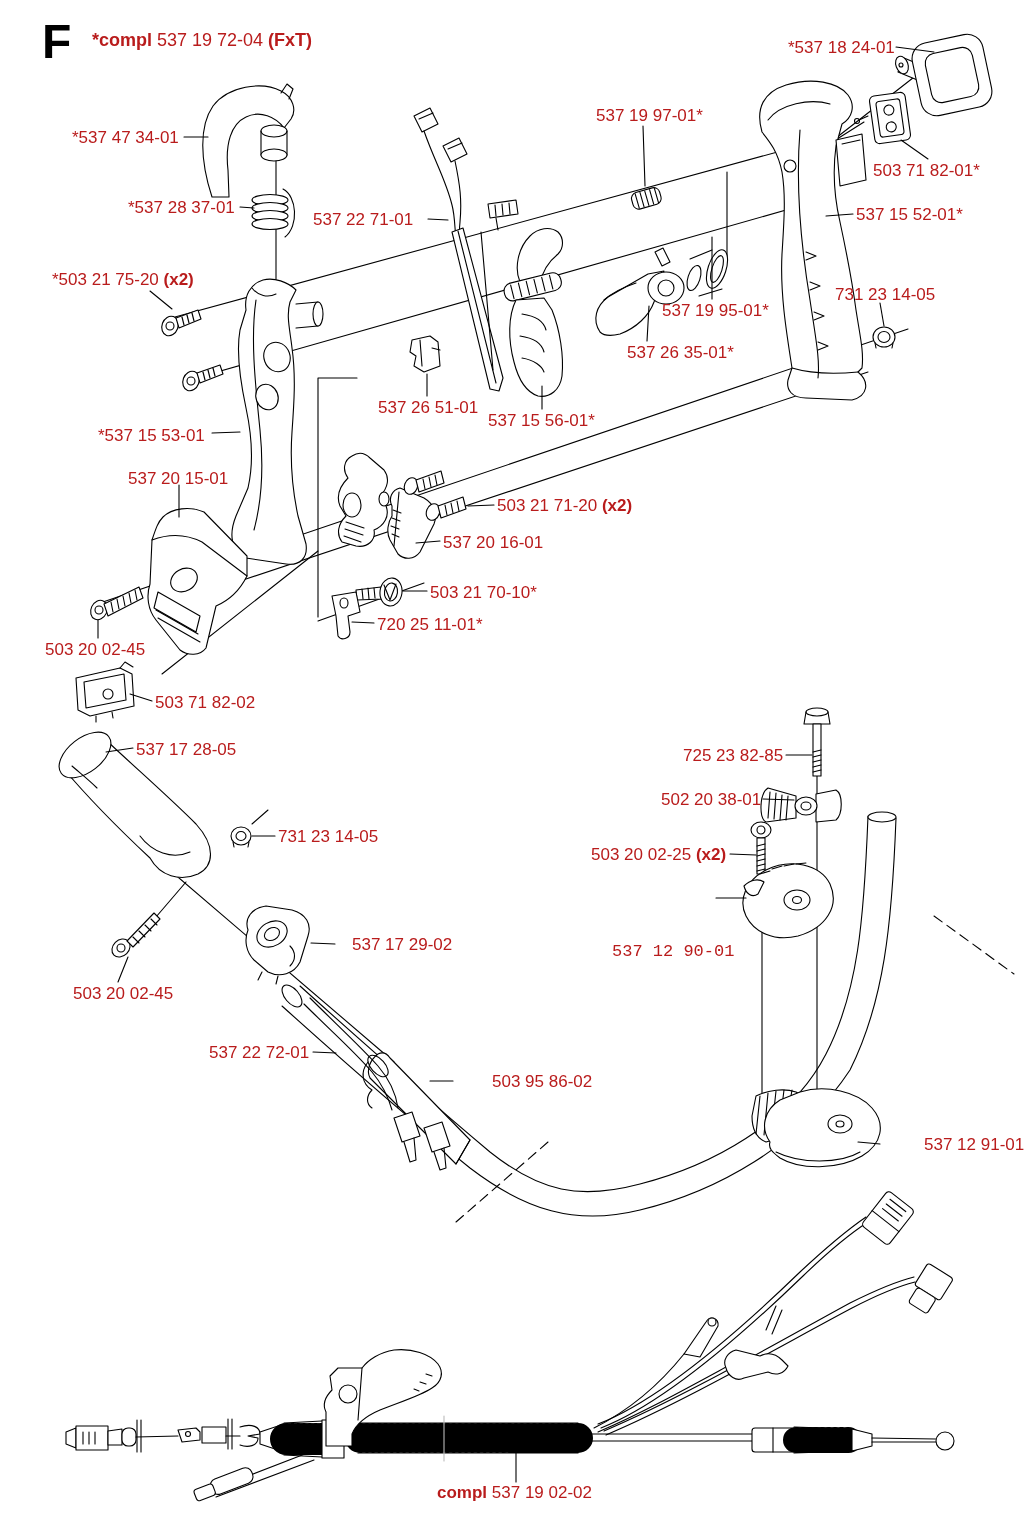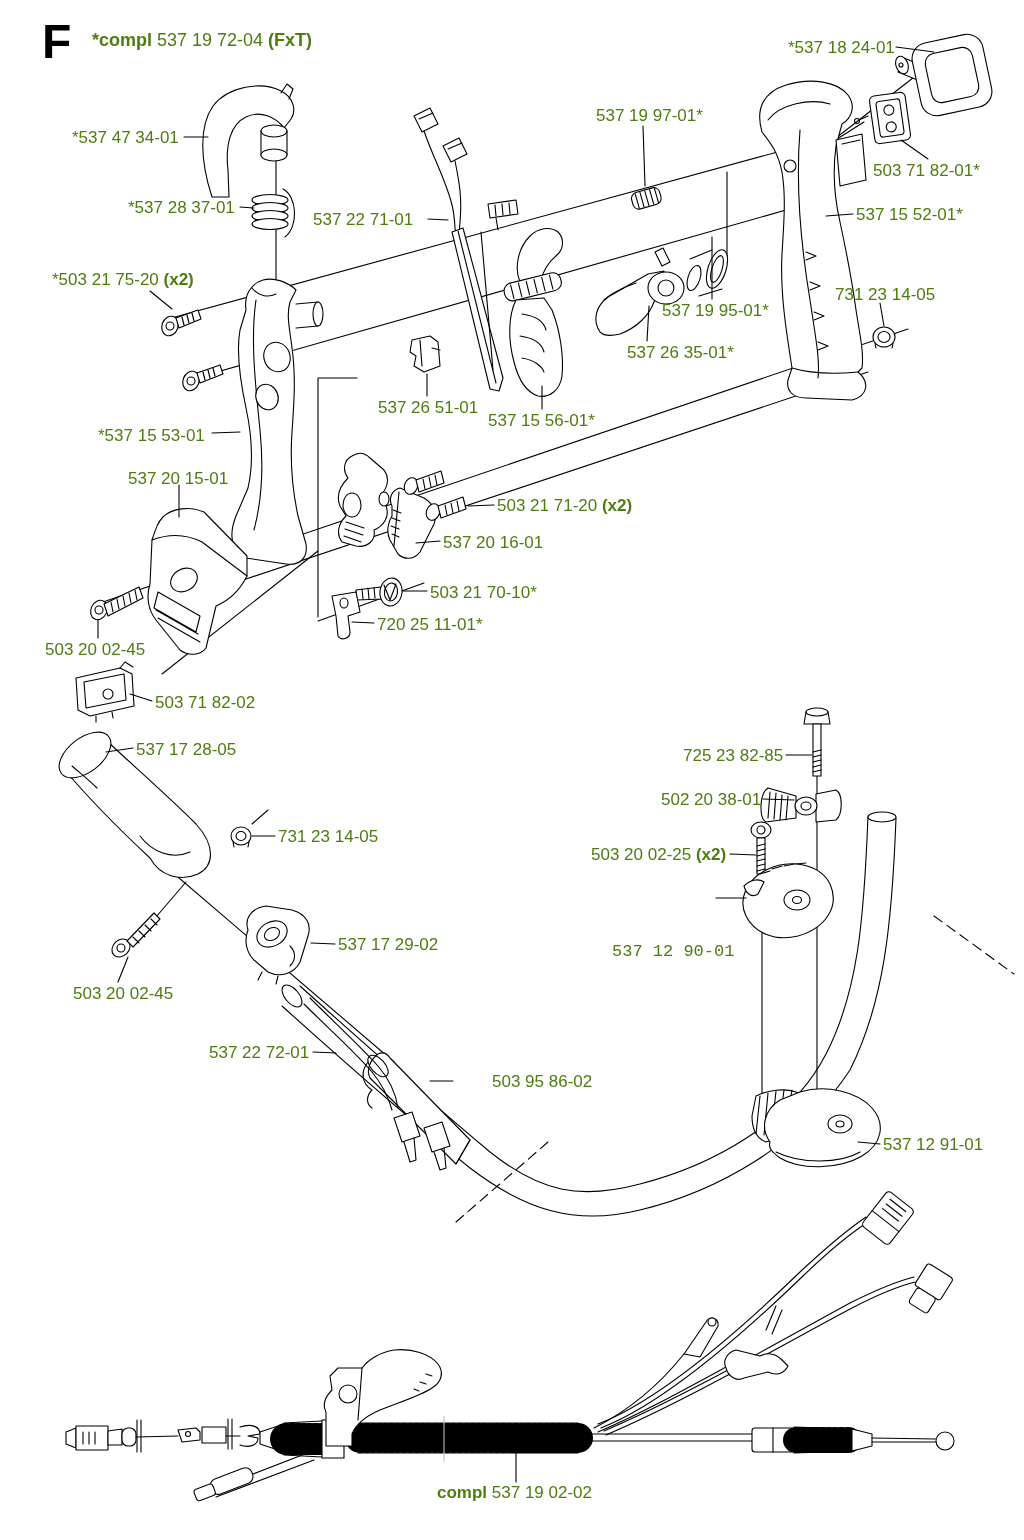--- a/index.html
+++ b/index.html
@@ -1,19 +1,19 @@
 <!DOCTYPE html>
 <html><head>
 <meta charset="utf-8">
 <style>
   html,body{margin:0;padding:0;background:#ffffff;}
   #page{position:relative;width:1024px;height:1540px;background:#ffffff;overflow:hidden;
         font-family:"Liberation Sans",sans-serif;}
   #art{position:absolute;left:0;top:0;}
-  .part-label{position:absolute;white-space:nowrap;font-size:17px;color:#4d7c0f;line-height:1;}
+  .part-label{position:absolute;white-space:nowrap;font-size:17px;color:#b91c1c;line-height:1;}
   .part-label b{font-weight:bold;}
   #fig-letter{position:absolute;left:42px;top:18px;font-size:48px;font-weight:bold;color:#000;line-height:1;}
   svg *{vector-effect:non-scaling-stroke;}
 </style>
 </head>
 <body>
 
 <div id="page">
 
   <svg id="art" width="1024" height="1540" viewBox="0 0 1024 1540" fill="none" stroke="#000" stroke-width="1.1" stroke-linecap="round" stroke-linejoin="round">
@@ -494,24 +494,24 @@
       <div class="part-label" style="left: 98px; top: 427px;"><span>*537 15 53-01</span></div>
       <div class="part-label" style="left: 128px; top: 470px;"><span>537 20 15-01</span></div>
       <div class="part-label" style="left: 497px; top: 497px;"><span>503 21 71-20 </span><b>(x2)</b></div>
       <div class="part-label" style="left: 443px; top: 534px;"><span>537 20 16-01</span></div>
       <div class="part-label" style="left: 430px; top: 584px;"><span>503 21 70-10*</span></div>
       <div class="part-label" style="left: 377px; top: 616px;"><span>720 25 11-01*</span></div>
       <div class="part-label" style="left: 45px; top: 641px;"><span>503 20 02-45</span></div>
       <div class="part-label" style="left: 155px; top: 694px;"><span>503 71 82-02</span></div>
       <div class="part-label" style="left: 136px; top: 741px;"><span>537 17 28-05</span></div>
       <div class="part-label" style="left: 278px; top: 828px;"><span>731 23 14-05</span></div>
-      <div class="part-label" style="left: 338px; top: 936px;"><span>537 17 29-02</span></div>
+      <div class="part-label" style="left: 352px; top: 936px;"><span>537 17 29-02</span></div>
       <div class="part-label" style="left: 73px; top: 985px;"><span>503 20 02-45</span></div>
       <div class="part-label" style="left: 683px; top: 747px;"><span>725 23 82-85</span></div>
       <div class="part-label" style="left: 661px; top: 791px;"><span>502 20 38-01</span></div>
       <div class="part-label" style="left: 591px; top: 846px;"><span>503 20 02-25 </span><b>(x2)</b></div>
       <div class="part-label" style="left: 612px; top: 943px; font-family: Liberation Mono, monospace;"><span>537 12 90-01</span></div>
       <div class="part-label" style="left: 209px; top: 1044px;"><span>537 22 72-01</span></div>
       <div class="part-label" style="left: 456px; top: 1073px; margin-left: 36px;"><span>503 95 86-02</span></div>
-      <div class="part-label" style="left: 883px; top: 1136px;"><span>537 12 91-01</span></div>
+      <div class="part-label" style="left: 924px; top: 1136px;"><span>537 12 91-01</span></div>
       <div class="part-label" style="left: 437px; top: 1484px;"><b>compl </b><span>537 19 02-02</span></div>
     </div>
 </div>
 
 </body></html>

